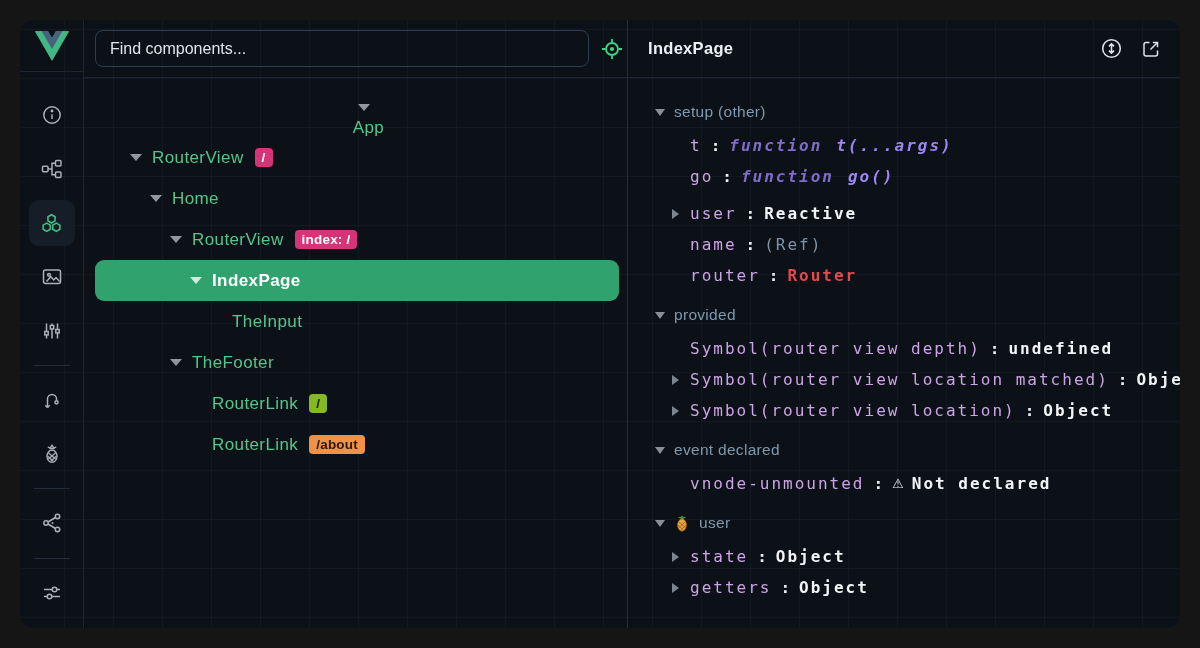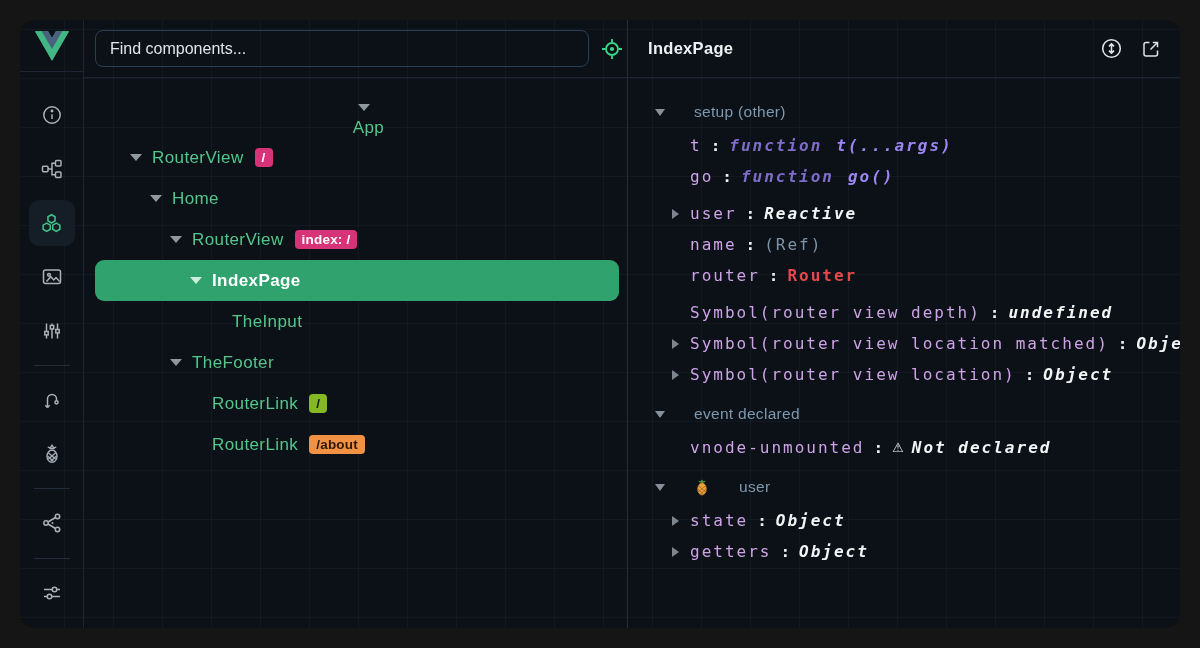--- a/index.html
+++ b/index.html
@@ -60,34 +60,34 @@
 
   
   .insp-title { color:#eef1f4; font-size:16.5px; font-weight:600; margin-left:20px; letter-spacing:.3px; }
   .insp-actions { margin-left:auto; margin-right:16px; display:flex; gap:14px; }
   .icon-btn { background:none; border:none; width:26px; height:26px; display:flex;
               align-items:center; justify-content:center; cursor:pointer; }
 
   
   .insp-body { flex:1; overflow:hidden; padding-top:16px; }
   .sect { margin-bottom:6px; }
-  .sect-head { height:36px; display:flex; align-items:center; padding-left:27px; cursor:pointer;gap:20px; }
+  .sect-head { height:36px; display:flex; align-items:center; padding-left:27px; cursor:pointer; }
   .sect-head .tri-d { border-top-width:7px; border-left-width:5.5px; border-right-width:5.5px; border-top-color:#878f98; }
   .sect-title { color:#7e98af; font-size:15.5px; margin-left:9px; letter-spacing:.3px; }
   .pinia-ico { margin-left:9px; display:flex; }
 
   .state-row { height:31px; display:flex; align-items:center; padding-left:44px;
                font-family:"DejaVu Sans Mono", monospace; font-size:16px; letter-spacing:2px;
                white-space:nowrap; cursor:default; }
   .rw { width:18px; flex:0 0 18px; display:flex; align-items:center; }
   .tri-r { width:0; height:0; border-top:5.5px solid transparent; border-bottom:5.5px solid transparent;
            border-left:7px solid #7d858e; }
   .k { color:#cda3e6; font-weight:500; }
   .colon { color:#ebeef1; margin:0 9px; font-weight:600; letter-spacing:0; }
-  .v-plain { color:#f2f4f6; font-weight:700;font-style:italic; }
+  .v-plain { color:#f2f4f6; font-weight:700; }
   .v-muted { color:#7e93a8; font-weight:500; }
   .v-red   { color:#e5484d; font-weight:700; }
   .v-kw  { color:#7e6cc8; font-style:italic; font-weight:700; margin-right:14px; }
   .v-sig { color:#9d86f4; font-style:italic; font-weight:700; }
   .warn-ico { color:#eef1f4; font-size:13px; margin-right:8px; letter-spacing:0;
               font-family:"DejaVu Sans", sans-serif; }
 </style>
 </head>
 <body>
 
@@ -317,20 +317,24 @@
             <span class="v-muted"> (Ref)</span>
           </div>
           <div class="state-row">
             <span class="rw"></span>
             <span class="k">router</span>
             <span class="colon">:</span>
             <span class="v-red">Router</span>
           </div>
         </div>
         <div class="sect">
+          <div class="sect-head">
+            <span class="tri-d"></span>
+            <span class="sect-title">provided</span>
+          </div>
           <div class="state-row">
             <span class="rw"></span>
             <span class="k">Symbol(router view depth)</span>
             <span class="colon">:</span>
             <span class="v-plain">undefined</span>
           </div>
           <div class="state-row">
             <span class="rw">
               <span class="tri-r"></span>
             </span>

